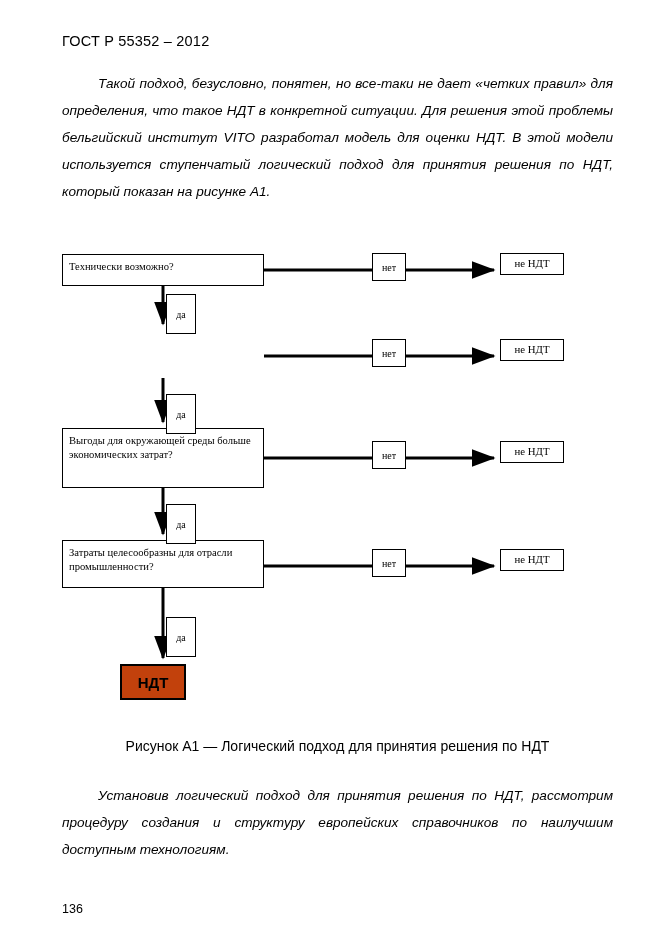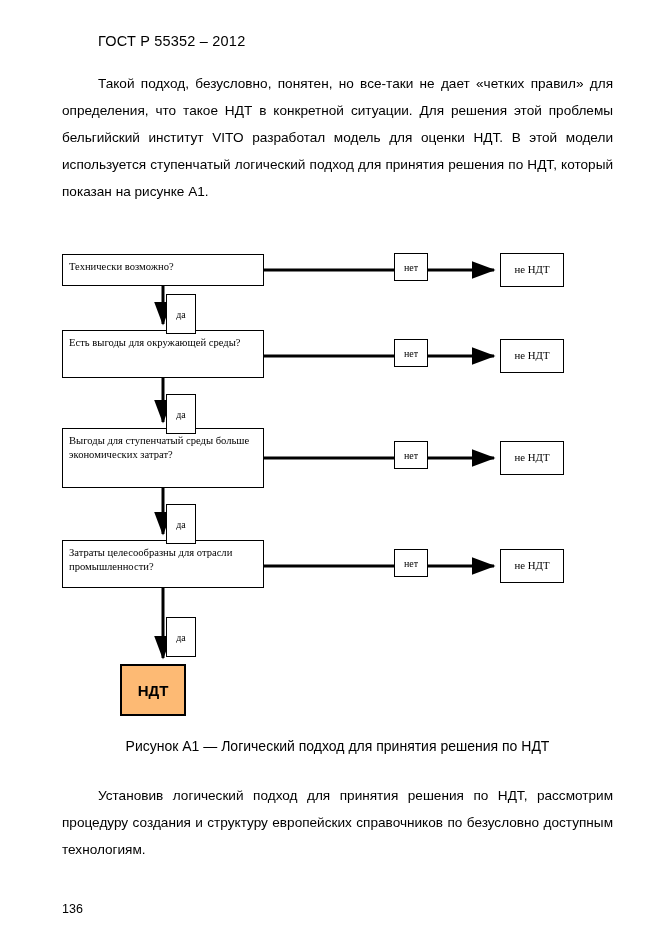--- a/index.html
+++ b/index.html
@@ -20,32 +20,32 @@
     left: 0; top: 0;
     width: 661px;
     height: 935px;
   }
   .header-title {
     position: absolute;
     left: 62px;
     top: 33px;
     font-size: 14.5px;
     letter-spacing: 0.2px;
-    margin-left: 36px;
   }
   .para {
     position: absolute;
     font-size: 13.6px;
     line-height: 27px;
     text-align: justify;
     text-justify: inter-word;
   }
   .para p {
     margin: 0;
     text-indent: 36px;
+    font-style: italic;
   }
   #para-intro {
     left: 62px;
     top: 70px;
     width: 551px;
   }
   #para-outro {
     left: 62px;
     top: 782px;
     width: 551px;
@@ -89,21 +89,21 @@
     width: 202px;
   }
   .q1 { top: 22px;  height: 32px; }
   .q2 { top: 98px;  height: 48px; }
   .q3 { top: 196px; height: 60px; }
   .q4 { top: 308px; height: 48px; }
 
   .out-node {
     left: 500px;
     width: 64px;
-    height: 34px;
+    height: 22px;
     display: flex;
     align-items: center;
     justify-content: center;
     font-family: "Liberation Serif", serif;
     font-size: 10.8px;
     padding: 0;
   }
   .o1 { top: 21px; }
   .o2 { top: 107px; }
   .o3 { top: 209px; }
@@ -126,35 +126,35 @@
     height: 40px;
   }
   .y1 { top: 62px; }
   .y2 { top: 162px; }
   .y3 { top: 272px; }
   .y4 { top: 385px; }
 
   .lbl-no {
     width: 34px;
     height: 28px;
-    left: 394px;
+    left: 372px;
   }
   .n1 { top: 21px; }
   .n2 { top: 107px; }
   .n3 { top: 209px; }
   .n4 { top: 317px; }
 
   .final-node {
     position: absolute;
     left: 120px;
     top: 432px;
     width: 66px;
-    height: 52px;
+    height: 36px;
     border: 2.2px solid #000;
-    background: #fdba74;
+    background: #c2410c;
     display: flex;
     align-items: center;
     justify-content: center;
     font-family: "Liberation Sans", sans-serif;
     font-weight: bold;
     font-size: 15px;
     box-sizing: border-box;
   }
   .flow svg {
     position: absolute;
@@ -189,22 +189,21 @@
       <line x1="163" y1="256" x2="163" y2="302" stroke="#000" stroke-width="3" marker-end="url(#arrow)"></line>
       <line x1="163" y1="356" x2="163" y2="426" stroke="#000" stroke-width="3" marker-end="url(#arrow)"></line>
 
       <line x1="264" y1="38" x2="494" y2="38" stroke="#000" stroke-width="3" marker-end="url(#arrow)"></line>
       <line x1="264" y1="124" x2="494" y2="124" stroke="#000" stroke-width="3" marker-end="url(#arrow)"></line>
       <line x1="264" y1="226" x2="494" y2="226" stroke="#000" stroke-width="3" marker-end="url(#arrow)"></line>
       <line x1="264" y1="334" x2="494" y2="334" stroke="#000" stroke-width="3" marker-end="url(#arrow)"></line>
     </svg>
 
     <div class="node q-node q1">Технически возможно?</div>
-    <div class="node q-node q2">Есть выгоды для окружающей среды?</div>
-    <div class="node q-node q3">Выгоды для ступенчатый среды больше экономических затрат?</div>
+    <div class="node q-node q3">Выгоды для окружающей среды больше экономических затрат?</div>
     <div class="node q-node q4">Затраты целесообразны для отрасли промышленности?</div>
 
     <div class="lbl lbl-yes y1">да</div>
     <div class="lbl lbl-yes y2">да</div>
     <div class="lbl lbl-yes y3">да</div>
     <div class="lbl lbl-yes y4">да</div>
 
     <div class="lbl lbl-no n1">нет</div>
     <div class="lbl lbl-no n2">нет</div>
     <div class="lbl lbl-no n3">нет</div>
@@ -214,17 +213,17 @@
     <div class="node out-node o2">не НДТ</div>
     <div class="node out-node o3">не НДТ</div>
     <div class="node out-node o4">не НДТ</div>
 
     <div class="final-node">НДТ</div>
   </div>
 
   <div class="figure-caption">Рисунок А1 — Логический подход для принятия решения по НДТ</div>
 
   <div class="para" id="para-outro">
-    <p>Установив логический подход для принятия решения по НДТ, рассмотрим процедуру создания и структуру европейских справочников по безусловно доступным технологиям.</p>
+    <p>Установив логический подход для принятия решения по НДТ, рассмотрим процедуру создания и структуру европейских справочников по наилучшим доступным технологиям.</p>
   </div>
 
   <div class="page-number">136</div>
 </div>
 
 </body></html>

